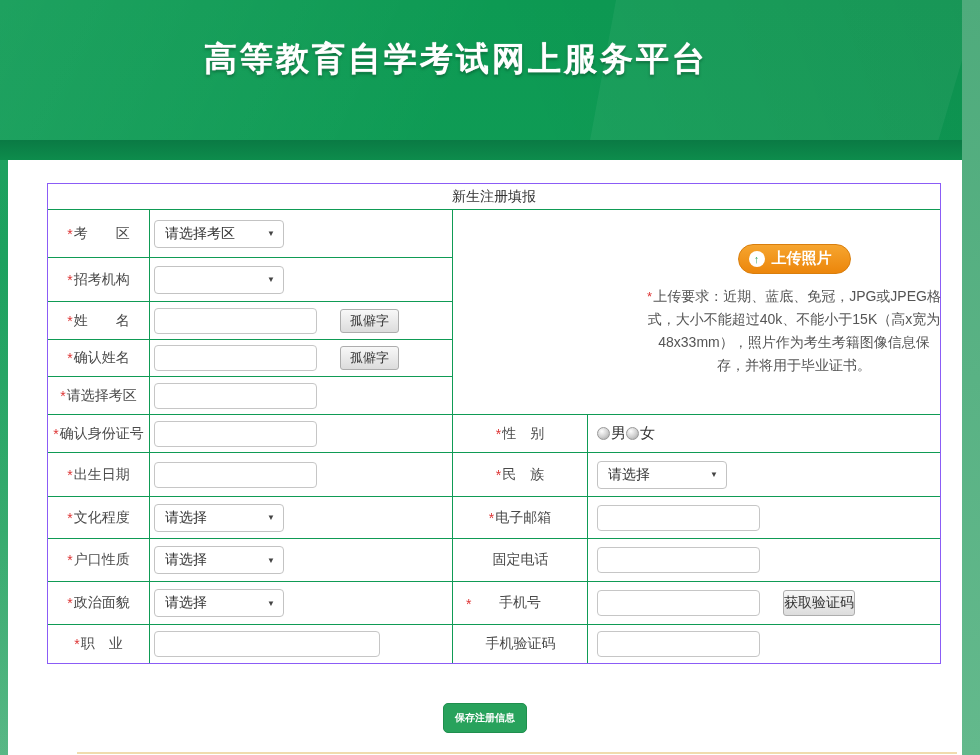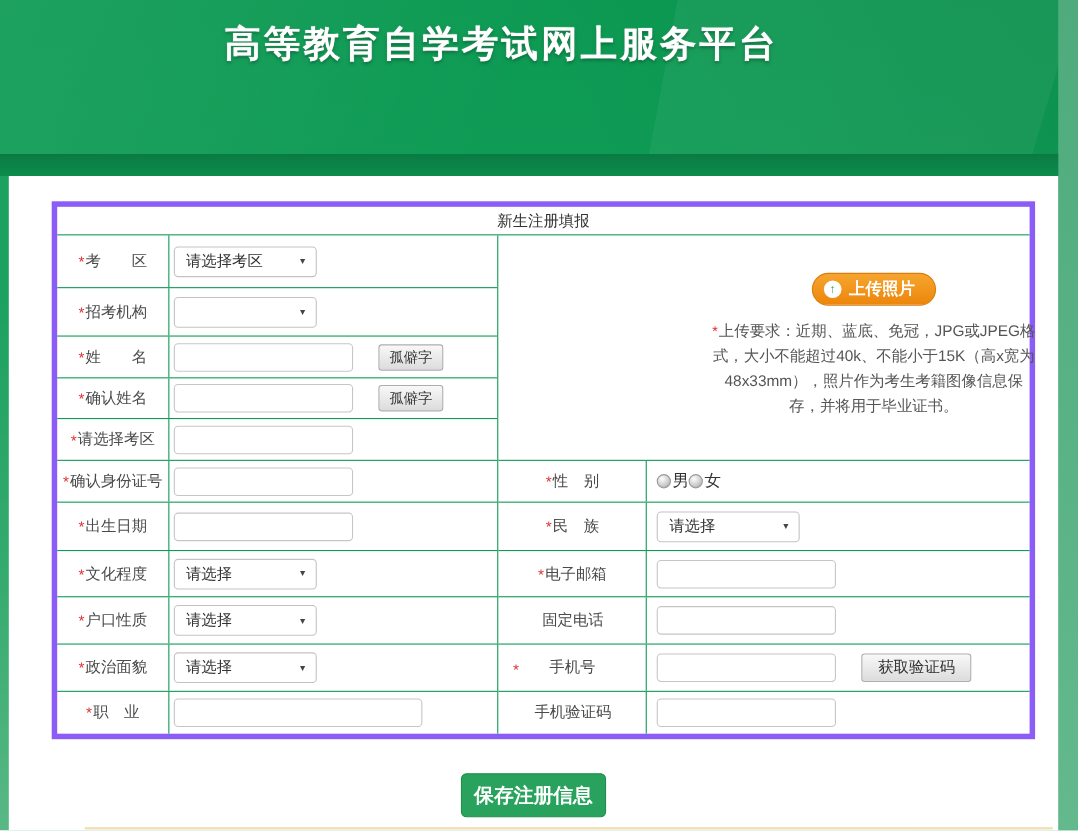--- a/index.html
+++ b/index.html
@@ -15,37 +15,37 @@
                        linear-gradient(250deg, rgba(0,0,0,.06) 0%, rgba(0,0,0,0) 40%); }
   .deco-b { position:absolute; top:0; left:420px; width:560px; height:755px; pointer-events:none;
             background:rgba(255,255,255,.05); clip-path:polygon(35% 0,100% 0,60% 100%,10% 100%); }
 
   
   .scroll-strip { position:absolute; top:0; right:0; width:18px; height:755px;
                   background:linear-gradient(180deg,#4fab7c,#63b98c); }
 
   
   .site-header { position:absolute; top:0; left:0; width:962px; height:100px;
-                 display:flex; align-items:flex-start; justify-content:center; padding:18px 60px 0 10px; }
+                 display:flex; align-items:center; justify-content:center; padding:18px 60px 0 10px; }
   .site-header h1 { color:#fff; font-size:33px; font-weight:bold; letter-spacing:3px;
                     text-shadow:0 2px 3px rgba(0,70,35,.55), 0 0 1px #ffffff; }
 
   .date-bar { position:absolute; top:100px; left:8px; width:954px; height:40px;
               background:linear-gradient(180deg,#2cab68,#1fa35e);
               display:flex; align-items:center; justify-content:space-between;
               padding:0 10px 0 27px; color:#fff; font-size:14px; font-weight:bold; }
 
   .header-shadow { position:absolute; top:140px; left:0; width:962px; height:20px;
                    background:linear-gradient(180deg,#0a7a44,#0d8c4c); }
 
   
   .content-panel { position:absolute; top:160px; left:8px; width:954px; height:595px; background:#fff; }
 
   
-  .reg-table { position:absolute; left:39px; top:23px; width:894px; border:5px solid #8b5cf6; background:#fff; }
+  .reg-table { position:absolute; left:39px; top:23px; width:894px; border:1px solid #8b5cf6; background:#fff; }
   .title-row { height:26px; line-height:25px; border-bottom:1px solid #0f9b55;
                text-align:center; font-size:14px; color:#333; }
   .table-body { display:flex; }
   .left-half  { width:405px; border-right:1px solid #0f9b55; }
   .right-half { width:487px; }
 
   .row { display:flex; border-bottom:1px solid #0f9b55; }
   .row.last { border-bottom:none; }
   .h48{height:48px;} .h44{height:44px;} .h43{height:43px;} .h42{height:42px;}
   .h38{height:38px;} .h37{height:37px;}
@@ -64,21 +64,21 @@
   .w160{width:163px;} .w220{width:226px;} .w158{width:163px;}
 
   .select { width:130px; height:28px; border:1px solid #c3c3c3; border-radius:4px; background:#fff;
             display:flex; align-items:center; justify-content:space-between;
             padding:0 8px 0 10px; font-size:14px; color:#333; cursor:default; }
   .select .caret { font-size:8px; color:#444; }
 
   .gray-btn { background:linear-gradient(#f8f8f8,#dcdcdc); border:1px solid #adadad; border-radius:3px;
               color:#333; font-size:13px; height:24px; padding:0 9px; margin-left:23px; cursor:pointer;
               font-family:inherit; }
-  .code-btn { height:26px; font-size:14px; padding:0 14px; }
+  .code-btn { height:26px; font-size:14px; padding:0 0; }
 
   
   .photo-cell { position:relative; height:205px; border-bottom:1px solid #0f9b55; }
   .photo-box { position:absolute; left:50px; top:25px; width:114px; height:150px;
                background:#3b9ff6; overflow:hidden; }
   .photo-box svg { display:block; }
   .photo-text { position:absolute; left:0; bottom:8px; width:100%; text-align:center;
                 color:#fff; font-size:16px; font-weight:bold; letter-spacing:1px; }
   .upload-block { position:absolute; left:192px; top:34px; width:298px; text-align:center; }
   .upload-btn { display:inline-flex; align-items:center; gap:7px; border:1px solid #d97e0c; border-radius:15px;
@@ -90,21 +90,21 @@
   .upload-req .req { font-size:13px; }
 
   
   .radio-opt { display:inline-flex; align-items:center; font-size:15px; color:#333; }
   .radio { width:13px; height:13px; border-radius:50%; border:1px solid #999; margin-right:1px;
            background:radial-gradient(circle at 35% 30%, #fdfdfd, #cfcfcf 55%, #9e9e9e); display:inline-block; }
 
   
   .save-wrap { position:absolute; top:543px; left:0; width:100%; text-align:center; }
   .save-btn { background:#28a25c; border:1px solid #1f8f4e; border-radius:5px; color:#fff;
-              font-size:18px; font-weight:bold; padding:7px 11px; cursor:pointer; font-family:inherit; }
+              font-size:10px; font-weight:bold; padding:7px 11px; cursor:pointer; font-family:inherit; }
 
   .footer-line { position:absolute; top:592px; left:69px; width:880px; height:2px; background:#f0dcae; }
 </style>
 </head>
 <body>
 
 <div class="page">
   <div class="deco-a"></div>
   <div class="deco-b"></div>
   <div class="scroll-strip"></div>

